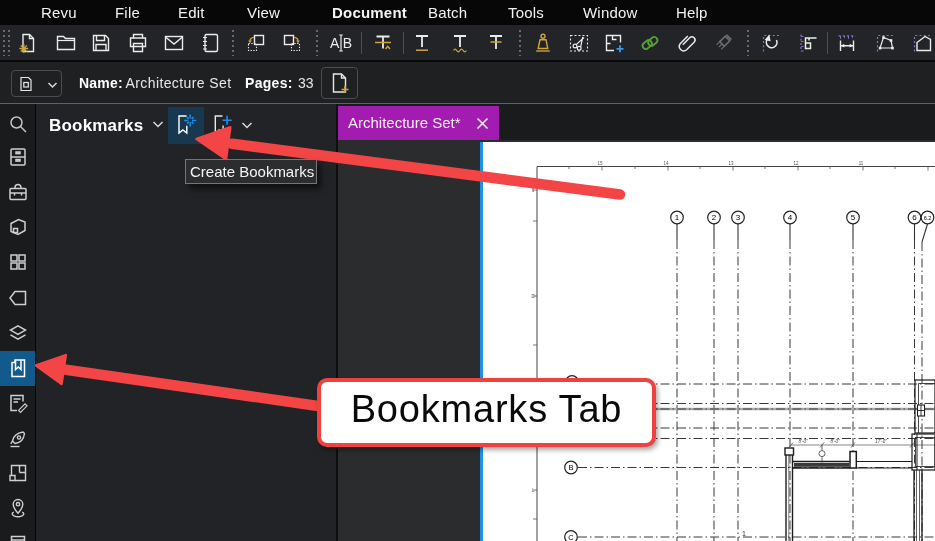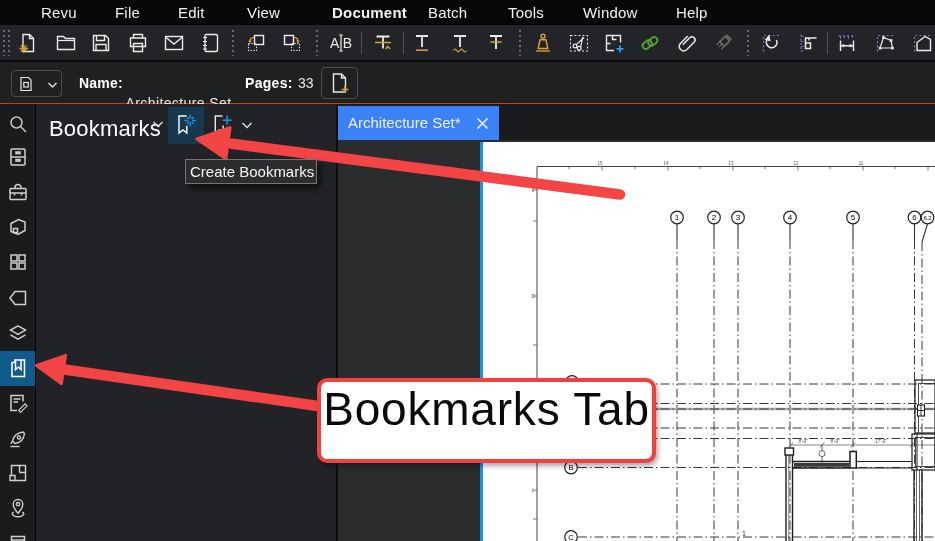--- a/index.html
+++ b/index.html
@@ -23,32 +23,32 @@
   .btn { position:absolute; border:1px solid #4a4c4f; border-radius:4px; }
   
   #sidebar { left:0; top:104px; width:36px; height:437px; background:#1a1b1d;
     border-right:1px solid #050505; }
   .sico { position:absolute; left:7px; width:22px; height:22px; }
   #sideactive { position:absolute; left:0; top:247px; width:35px; height:35px; background:#135a8c; }
   
   #panel { left:36px; top:104px; width:300px; height:437px; background:#222326; }
   
   #docarea { left:336px; top:104px; width:599px; height:437px; background:#1a1b1d; }
-  #dtab { position:absolute; left:1px; top:2px; width:162px; height:34px; background:#3b82f6;
+  #dtab { position:absolute; left:1px; top:2px; width:162px; height:34px; background:#a21caf;
     color:#f0f0f0; font-size:15px; }
   #dcontent { position:absolute; left:0; top:36px; width:599px; height:401px; background:#2b2c2e; }
   #bluebar { position:absolute; left:144px; top:38px; width:3px; height:399px; background:#1992e8; }
   #page { position:absolute; left:147px; top:38px; width:452px; height:399px; background:#ffffff; }
   
   #tooltip { z-index:20; left:185px; top:159px; width:132px; height:25px; background:#2b2d2f;
     border:1px solid #757575; color:#f5f5f5; font-size:15px; line-height:23px;
     padding-left:4px; box-shadow:4px 5px 6px rgba(0,0,0,0.55); }
-  #label { z-index:15; left:317px; top:378px; width:339px; height:85px; background:#ffffff;
+  #label { z-index:15; left:317px; top:378px; width:339px; height:69px; background:#ffffff;
     border:4.5px solid #f04141; border-radius:10px; color:#0a0a0a;
-    font-size:46px; letter-spacing:0.8px; text-align:center; line-height:55px;
+    font-size:38px; letter-spacing:0.8px; text-align:center; line-height:55px;
     box-shadow:2px 3px 5px rgba(0,0,0,0.35); }
   #arrows { z-index:12; left:0; top:0; width:935px; height:541px; pointer-events:none; }
 </style>
 </head>
 <body>
 <div id="app">
   <div id="menubar" class="abs">
     <span class="mi" style="left:23px;">Revu</span>
     <span class="mi" style="left:97px;">File</span>
     <span class="mi" style="left:160px;">Edit</span>
@@ -220,21 +220,21 @@
           <g stroke="#e8e8e8" stroke-width="1.2" fill="none">
             <path d="M3,1.5 H10.5 L13,4 V14.5 H3 Z"></path>
             <rect x="5.8" y="6.5" width="4.5" height="4.5"></rect>
           </g>
         </svg>
       <svg style="position:absolute;left:35px;top:11px;" width="11" height="7" viewBox="0 0 11 7">
           <path d="M1.5,1 L5.5,5 L9.5,1" stroke="#d8d8d8" stroke-width="1.5" fill="none"></path>
         </svg>
     </div>
     <span style="position:absolute;left:79px;top:13px;color:#fff;font-size:14px;font-weight:bold;letter-spacing:0.2px;">Name:</span>
-    <span style="position:absolute;left:125.5px;top:13px;color:#e8e8e8;font-size:14px;letter-spacing:0.4px;margin-top:20px;">Architecture Set</span>
+    <span style="position:absolute;left:125.5px;top:13px;color:#e8e8e8;font-size:14px;letter-spacing:0.4px;">Architecture Set</span>
     <span style="position:absolute;left:245px;top:13px;color:#fff;font-size:14px;font-weight:bold;letter-spacing:0.3px;">Pages:</span>
     <span style="position:absolute;left:298px;top:13px;color:#e8e8e8;font-size:14px;">33</span>
     <div class="btn" style="left:321px;top:5px;width:37px;height:32px;">
       <svg style="position:absolute;left:7px;top:4px;" width="22" height="24" viewBox="0 0 22 24">
           <g stroke="#e8e8e8" stroke-width="1.4" fill="none">
             <path d="M4.5,2 H12.5 L16.5,6 V20 H4.5 Z"></path>
             <path d="M12.5,2 V6 H16.5"></path>
           </g>
           <path d="M12.5,17.5 H19.5 M16,14 V21" stroke="#cfa43c" stroke-width="1.6"></path>
         </svg>
@@ -322,21 +322,21 @@
         </g>
       </svg>
     <svg class="sico" style="top:428px" viewBox="0 0 22 22">
         <g stroke="#cfcfcf" stroke-width="1.5" fill="none">
           <path d="M4.5,22 V4.5 H17.5 V22"></path>
           <path d="M4.5,8 H17.5"></path>
         </g>
       </svg>
   </div>
   <div id="panel" class="abs">
-    <span style="position:absolute;left:13px;top:12px;color:#ffffff;font-size:22px;font-weight:normal;letter-spacing:0.2px;">Bookmarks</span>
+    <span style="position:absolute;left:13px;top:12px;color:#ffffff;font-size:17px;font-weight:bold;letter-spacing:0.2px;">Bookmarks</span>
     <svg style="position:absolute;left:116px;top:17px;" width="12" height="8" viewBox="0 0 12 8">
         <path d="M1.5,1 L6,5.5 L10.5,1" stroke="#d8d8d8" stroke-width="1.5" fill="none"></path>
       </svg>
     <div style="position:absolute;left:132px;top:2.5px;width:36px;height:37.5px;background:#183850;"></div>
     <svg style="position:absolute;left:136px;top:8px;" width="28" height="28" viewBox="0 0 28 28">
         <path d="M14.6,4 H7 V21 L10.9,17.9 L14.8,21 V13.8" stroke="#ffffff" stroke-width="1.4" fill="none"></path>
         <path d="M18.2,2.4 V6.6 M18.2,10.2 V14.4 M12.2,8.4 H16.4 M20,8.4 H24.2 M14.9,5.1 L16.7,6.9 M19.7,9.9 L21.5,11.7 M21.5,5.1 L19.7,6.9 M16.7,9.9 L14.9,11.7" stroke="#1e8de8" stroke-width="1.5"></path>
       </svg>
     <svg style="position:absolute;left:172px;top:8px;" width="28" height="28" viewBox="0 0 28 28">
         <path d="M14.5,4 H7.3 V21 L11.2,17.9 L15.1,21 V13.5" stroke="#e8e8e8" stroke-width="1.4" fill="none"></path>

